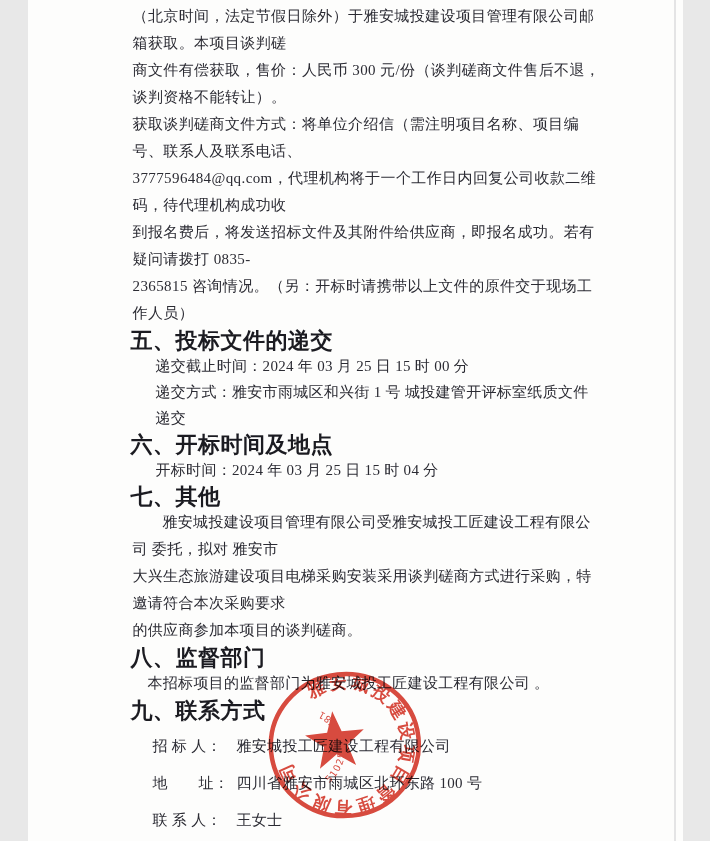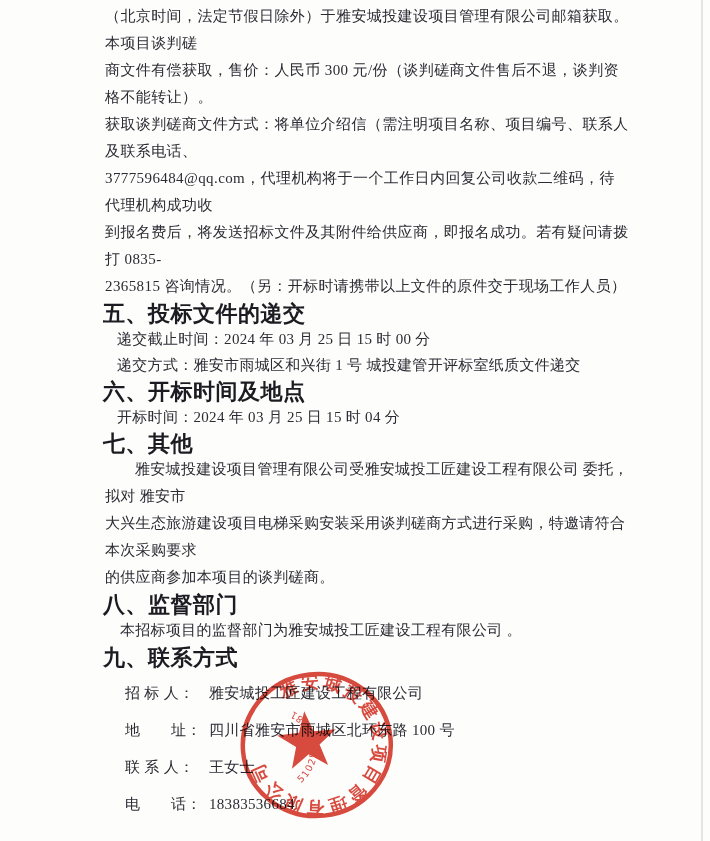--- a/index.html
+++ b/index.html
@@ -1,18 +1,18 @@
 <!DOCTYPE html>
 <html><head>
 <meta charset="utf-8">
 <style>
   html,body{margin:0;padding:0;background:#e8e8e8;}
   .page{
     position:relative;
-    width:710px;height:841px;
+    width:655px;height:841px;
     margin:0 auto;
     background:#fdfdfc;
     overflow:hidden;
     font-family:"Liberation Serif","DejaVu Serif",serif;
     color:#2b2b33;
     font-size:15px;
   }
   .content{
     position:absolute;
     left:0;top:0;right:0;
@@ -20,21 +20,21 @@
   }
   .intro-line{line-height:27px; text-align:left; letter-spacing:.4px;}
   .sec-h{
     font-weight:bold;
     color:#1b1b21;
     font-size:22px;
     line-height:24px;
     margin:2px 0 0 -2px;
     letter-spacing:.5px;
   }
-  .sec-row{line-height:26px; margin-left:12px; letter-spacing:.3px;}
+  .sec-row{line-height:26px; margin-left:23px; letter-spacing:.3px;}
   .para-line{line-height:27px; letter-spacing:.3px;}
   .para-line.indent{text-indent:2em;}
   .sup-body{line-height:27px; text-indent:1em; letter-spacing:.3px;}
   .contact-block{margin-left:20px;}
   .contact-row{line-height:27px; letter-spacing:.3px;}
   .contact-row .lbl{display:inline-block;min-width:84px;margin-top:10px;}
   
   .scan-edge{
     position:absolute; right:7px; top:0; bottom:0; width:2px;
     background:#cfcfd2; opacity:.55;

